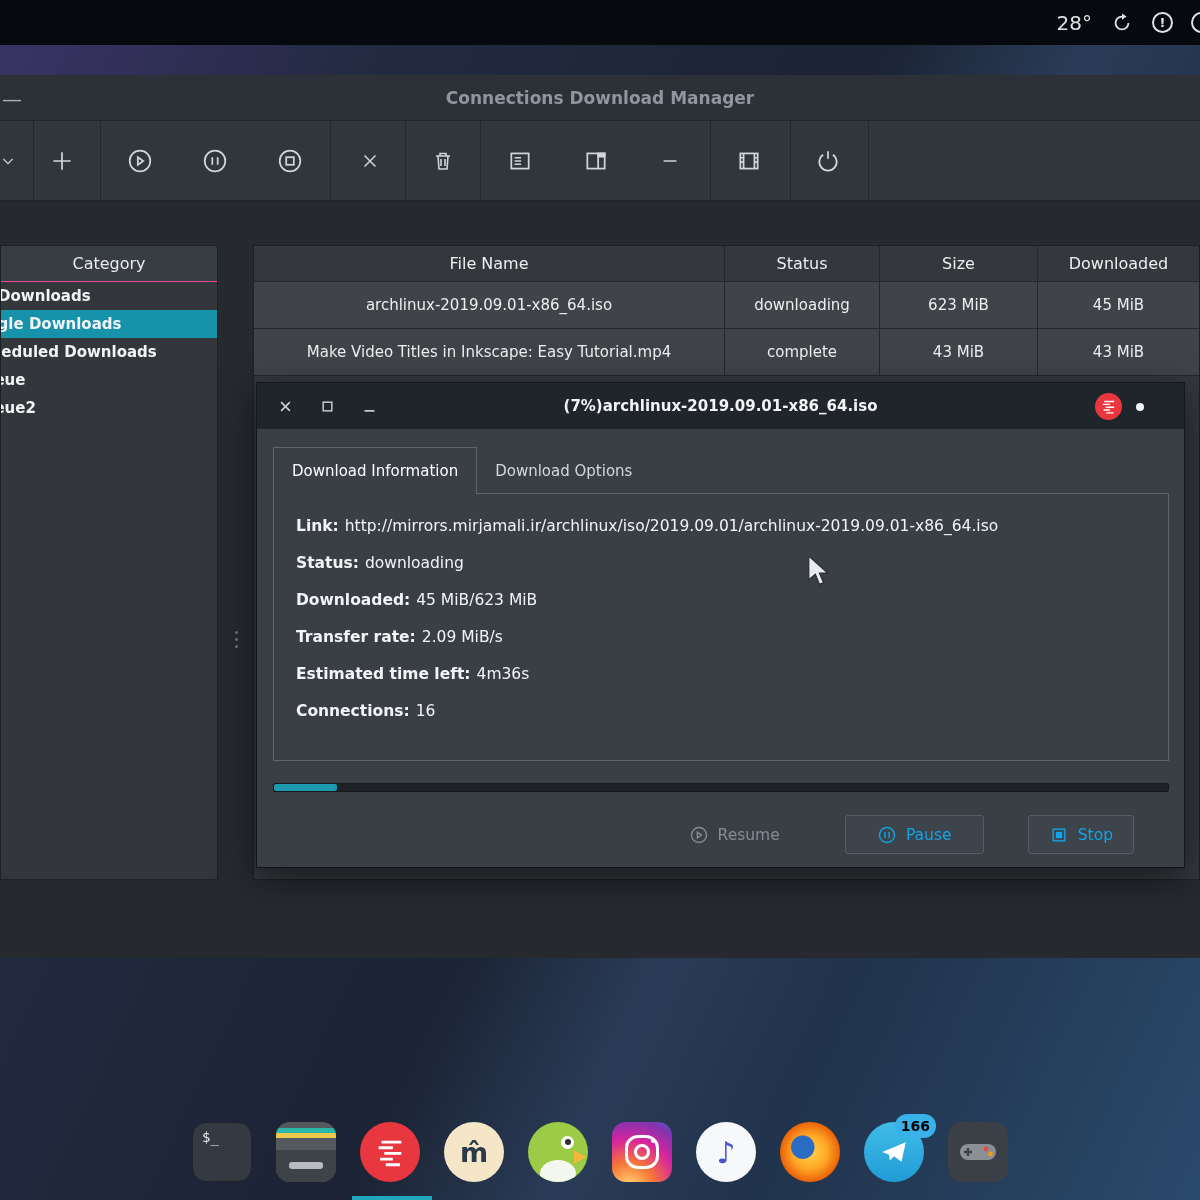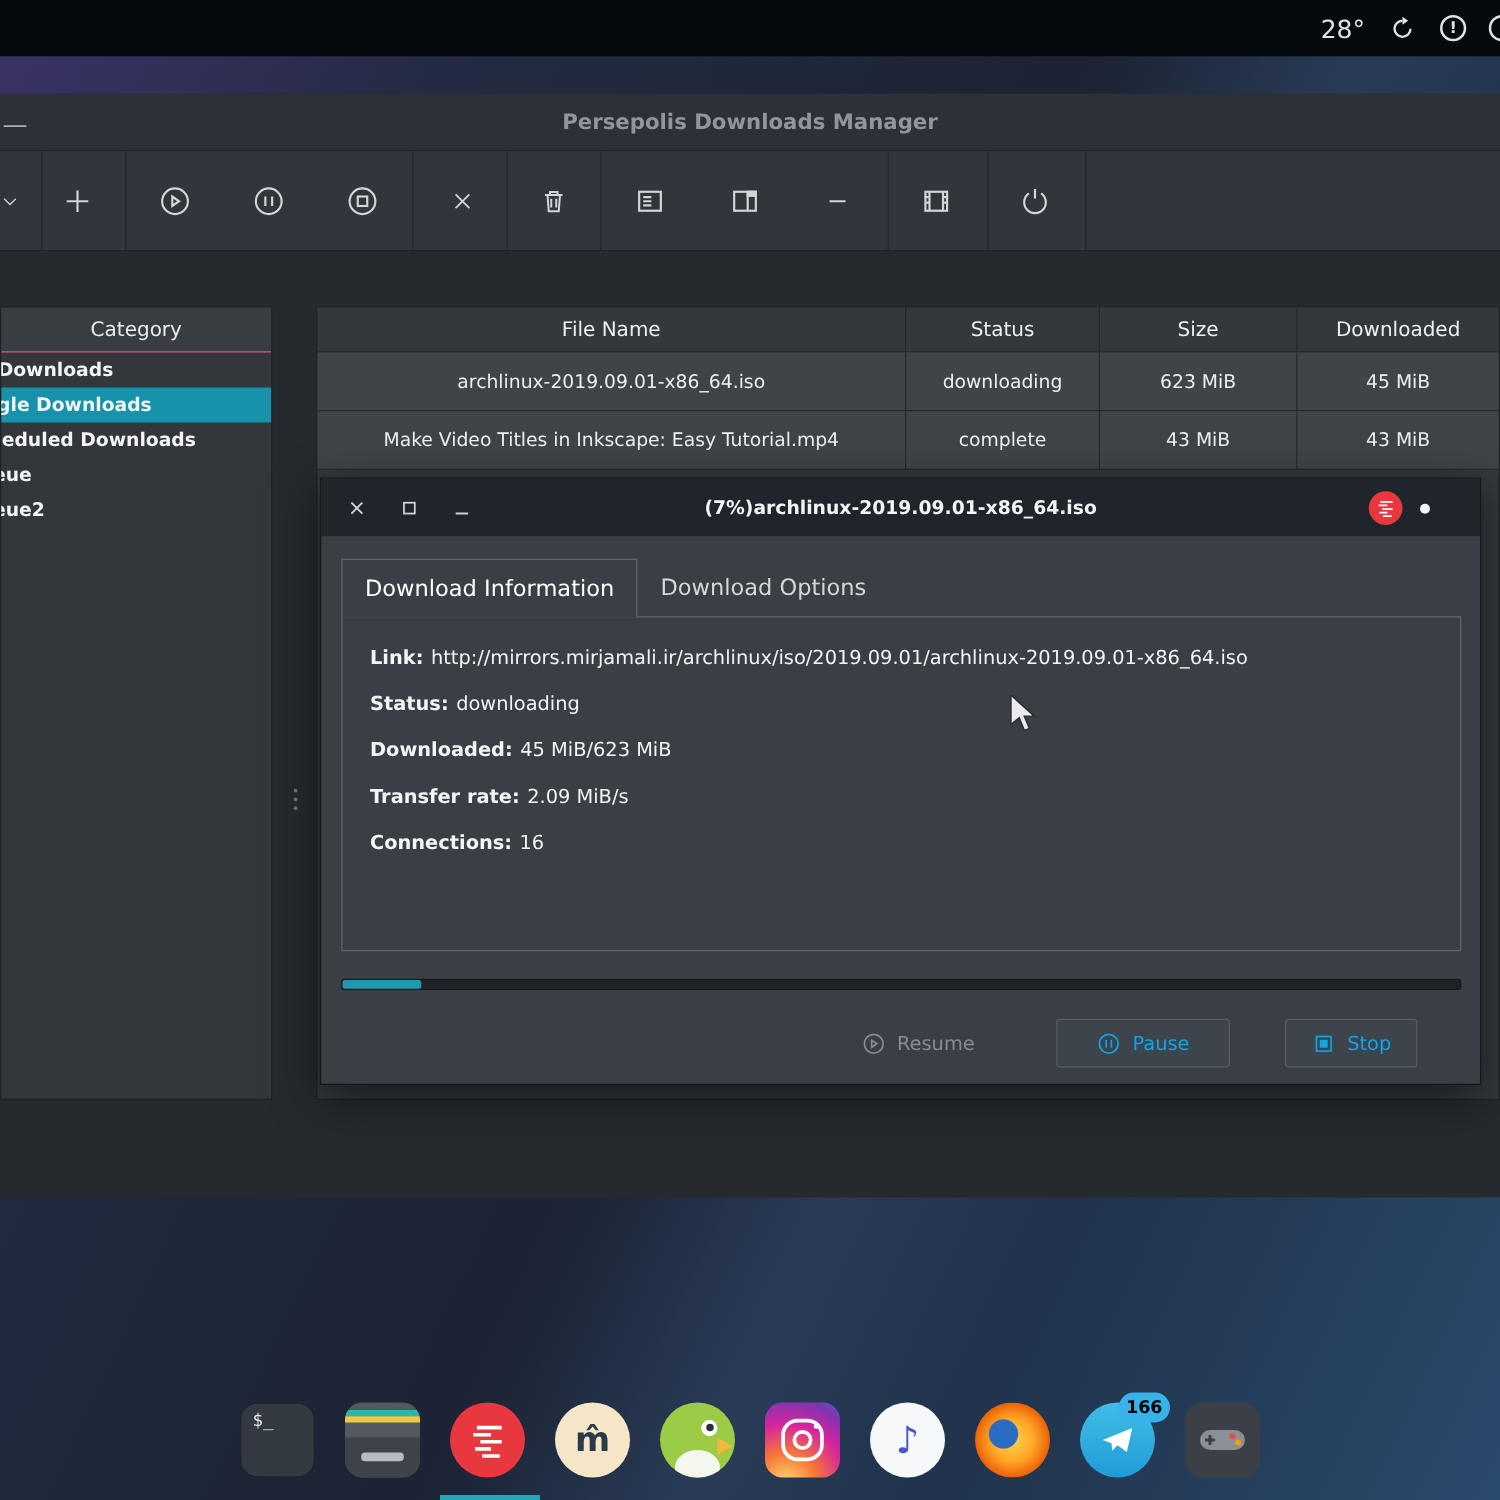--- a/index.html
+++ b/index.html
@@ -65,21 +65,21 @@
   .dlg-titlebar { height:46px; background:#20252b; position:relative;
                   display:flex; align-items:center; justify-content:center; }
   .dlg-title { color:#f2f4f6; font-size:15px; font-weight:bold;text-align:right; }
   .dlg-btn { position:absolute; top:13px; width:20px; height:20px; display:flex; align-items:center; justify-content:center;
              color:#cfd3d7; font-size:16px; }
   .dlg-logo { position:absolute; right:62px; top:10px; width:27px; height:27px; border-radius:50%;
               background:#e8373f; display:flex; align-items:center; justify-content:center; }
   .dlg-dot { position:absolute; right:40px; top:20px; width:8px; height:8px; border-radius:50%; background:#f2f4f6; }
 
   .tabs { position:absolute; left:16px; top:64px; display:flex; z-index:2; }
-  .tab { height:47px; padding:0 18px; display:flex; align-items:center; font-size:18px; color:#d4d8db; }
+  .tab { height:47px; padding:0 18px; display:flex; align-items:center; font-size:15px; color:#d4d8db; }
   .tab.active { background:#3a3f45; border:1px solid #5f656c; border-bottom:none; color:#ffffff; }
 
   .infobox { position:absolute; left:16px; top:110px; width:896px; height:268px;
              border:1px solid #5f656c; padding:13px 22px 0 22px; }
   .info-line { height:37px; display:flex; align-items:center; font-size:15.5px; color:#f2f4f6; white-space:nowrap; }
   .info-line b { font-weight:bold; margin-right:6px; }
 
   .progress { position:absolute; left:16px; top:400px; width:896px; height:9px; background:#1e2226;
               border:1px solid #17191c; border-radius:2px; }
   .progress-fill { height:100%; background:#1e9ab0; border-radius:2px; width:0; }
@@ -145,21 +145,21 @@
         <path d="M12 1.5l5 3.5-5 3.5z" fill="#dfe3e6"></path>
       </svg>
   </span>
   <span class="circle-glyph">!</span>
   <span class="circle-glyph edge-cut">!</span>
 </div>
 
 <div class="window">
   <div class="titlebar">
     <span class="tb-min">—</span>
-    <span class="title">Persepolis Downloads Manager</span>
+    <span class="title">Connections Download Manager</span>
   </div>
 
   <div class="toolbar">
     <span class="tool" style="left:8px">
       <svg width="16" height="16" viewBox="0 0 24 24">
           <path d="M5 9l7 7 7-7"></path>
         </svg>
       </span>
     <span class="tool" style="left:62px">
       <svg width="26" height="26" viewBox="0 0 24 24">
@@ -323,20 +323,24 @@
       </div>
     <div class="info-line">
       <b>Downloaded:</b>
         <span>45 MiB/623 MiB</span>
       </div>
     <div class="info-line">
       <b>Transfer rate:</b>
         <span>2.09 MiB/s</span>
       </div>
     <div class="info-line">
+      <b>Estimated time left:</b>
+        <span>4m36s</span>
+      </div>
+    <div class="info-line">
       <b>Connections:</b>
         <span>16</span>
       </div>
   </div>
 
   <div class="progress">
     <div class="progress-fill" style="width: 7%;"></div>
   </div>
 
   <div class="btn-row">

